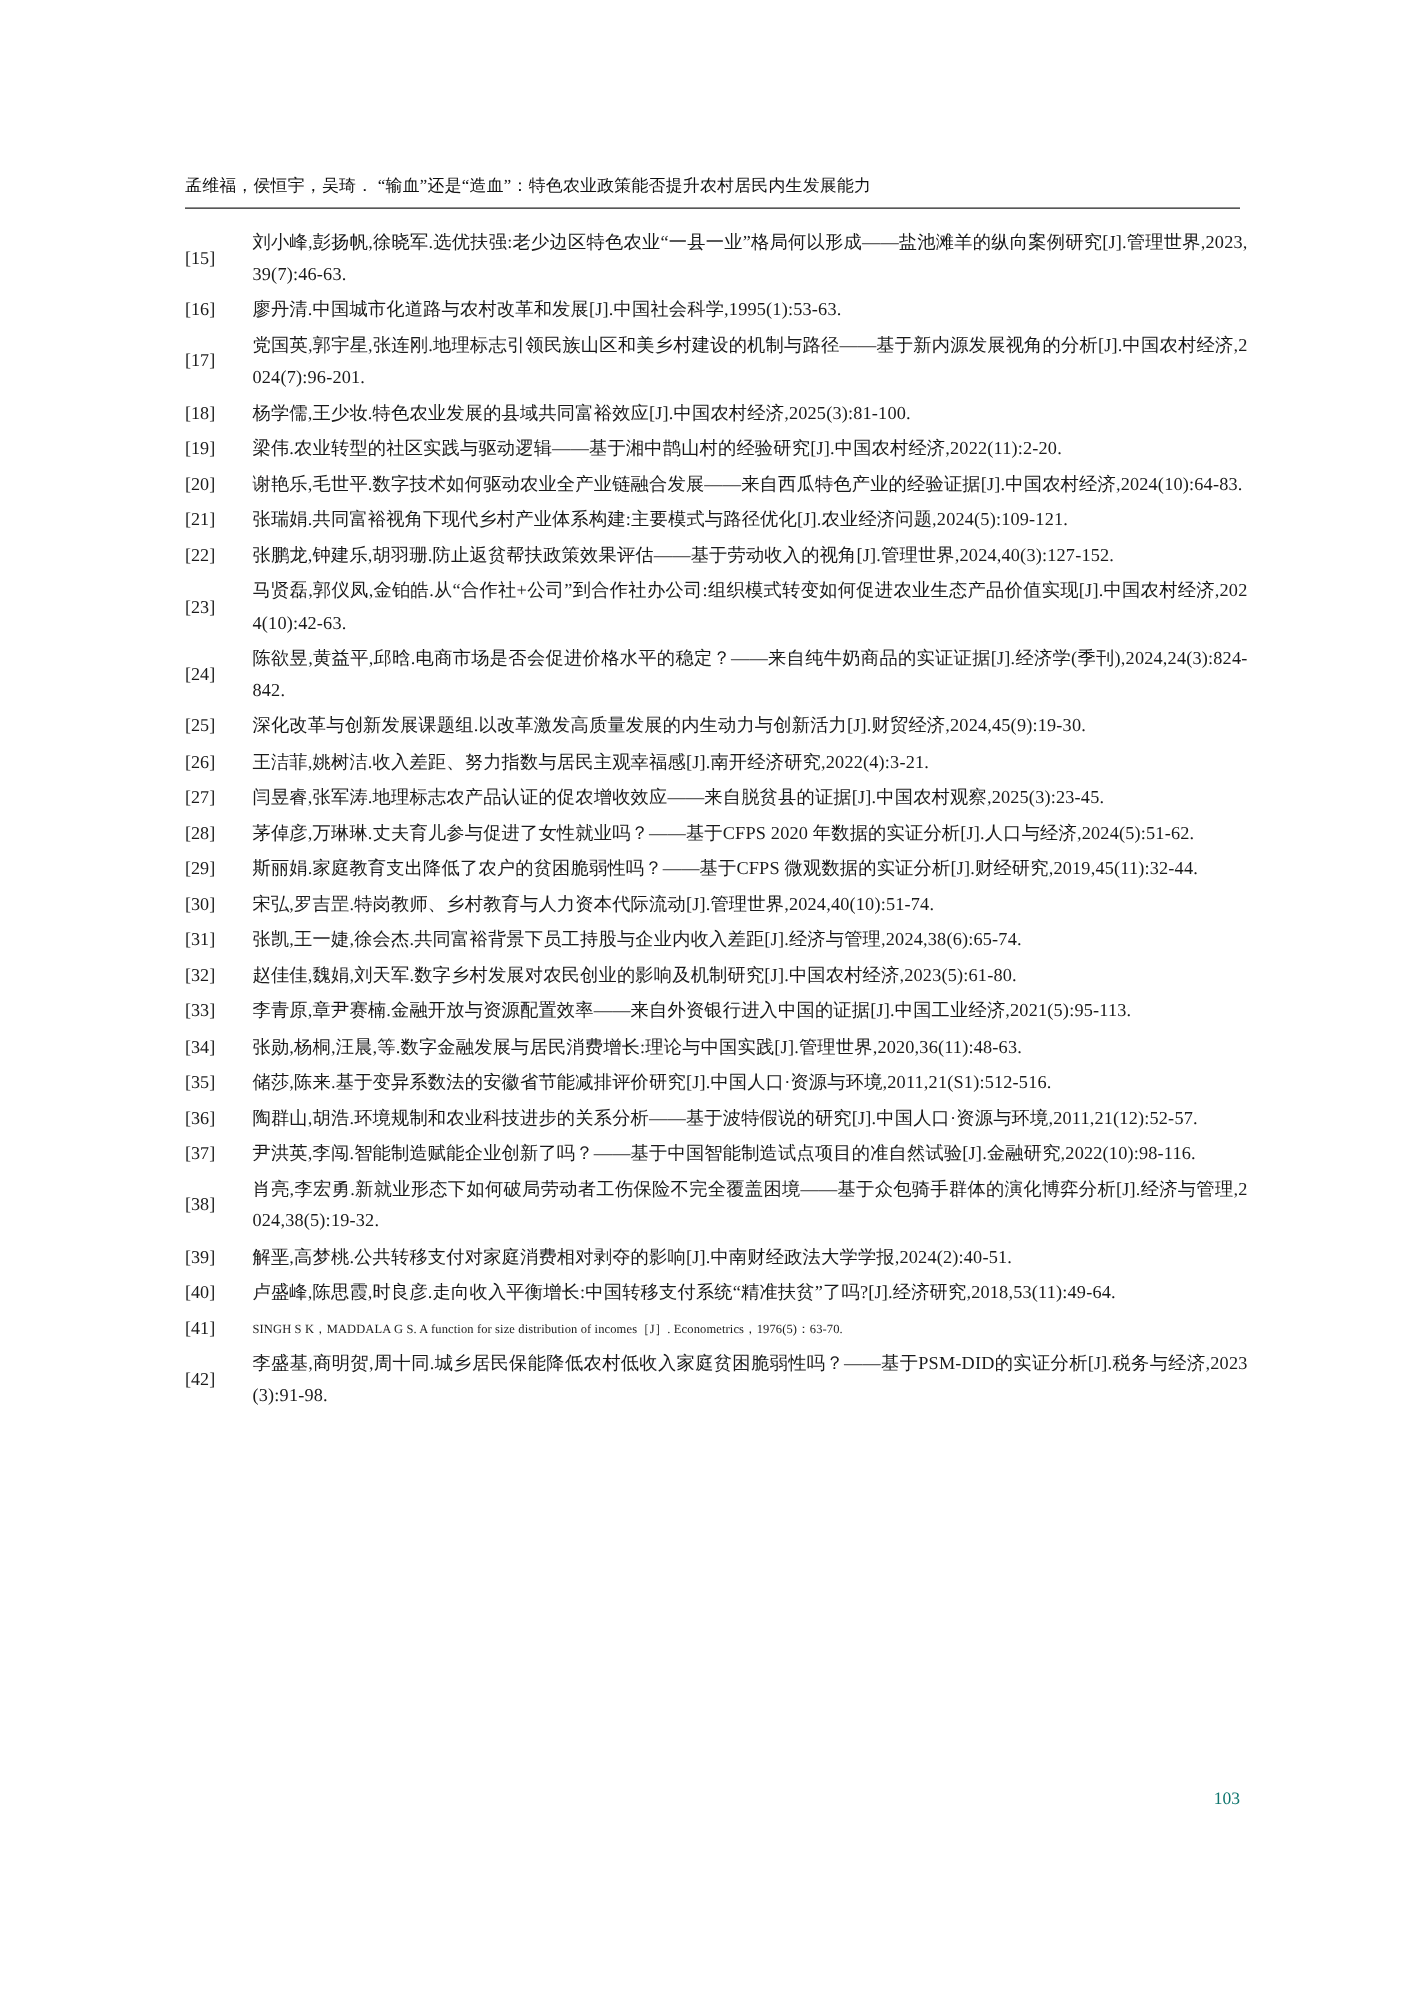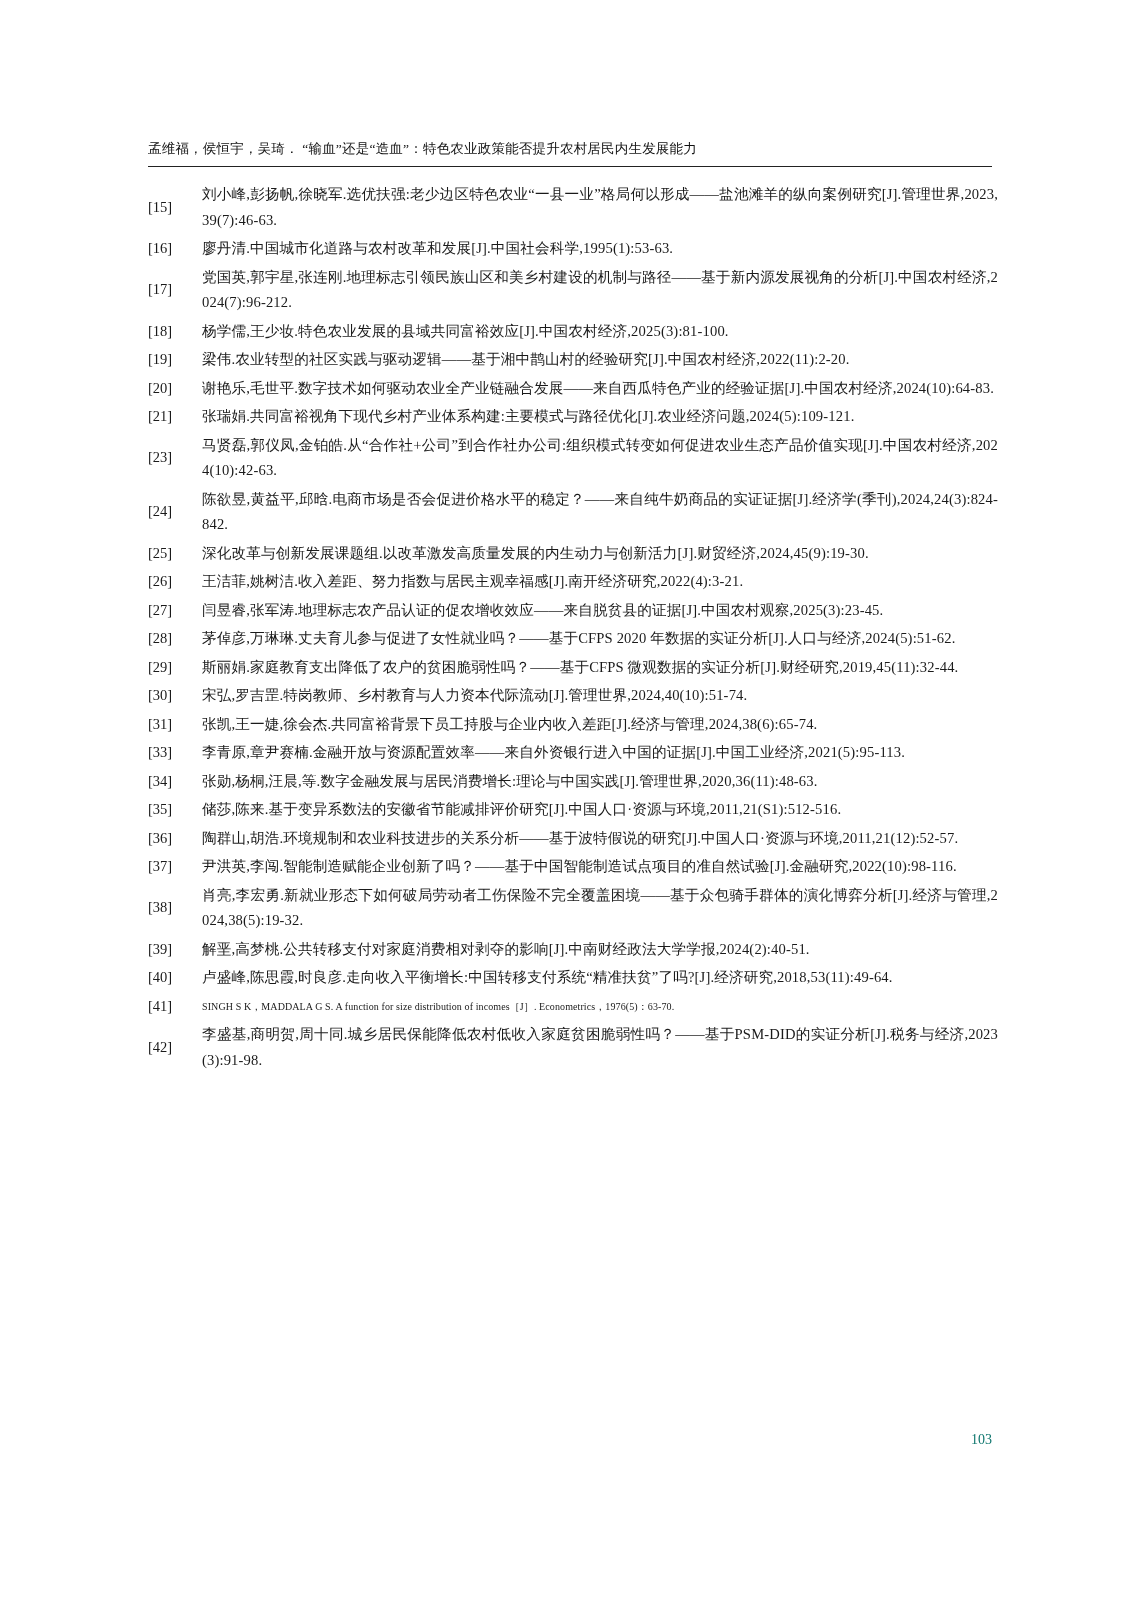--- a/index.html
+++ b/index.html
@@ -94,39 +94,43 @@
       <div class="ref-item">
         <div class="ref-num">[15]</div>
         <div class="ref-text">刘小峰,彭扬帆,徐晓军.选优扶强:老少边区特色农业“一县一业”格局何以形成——盐池滩羊的纵向案例研究[J].管理世界,2023,39(7):46-63.</div>
       </div>
       <div class="ref-item">
         <div class="ref-num">[16]</div>
         <div class="ref-text">廖丹清.中国城市化道路与农村改革和发展[J].中国社会科学,1995(1):53-63.</div>
       </div>
       <div class="ref-item">
         <div class="ref-num">[17]</div>
-        <div class="ref-text">党国英,郭宇星,张连刚.地理标志引领民族山区和美乡村建设的机制与路径——基于新内源发展视角的分析[J].中国农村经济,2024(7):96-212.</div>
+        <div class="ref-text">党国英,郭宇星,张连刚.地理标志引领民族山区和美乡村建设的机制与路径——基于新内源发展视角的分析[J].中国农村经济,2024(7):96-201.</div>
       </div>
       <div class="ref-item">
         <div class="ref-num">[18]</div>
         <div class="ref-text">杨学儒,王少妆.特色农业发展的县域共同富裕效应[J].中国农村经济,2025(3):81-100.</div>
       </div>
       <div class="ref-item">
         <div class="ref-num">[19]</div>
         <div class="ref-text">梁伟.农业转型的社区实践与驱动逻辑——基于湘中鹊山村的经验研究[J].中国农村经济,2022(11):2-20.</div>
       </div>
       <div class="ref-item">
         <div class="ref-num">[20]</div>
         <div class="ref-text">谢艳乐,毛世平.数字技术如何驱动农业全产业链融合发展——来自西瓜特色产业的经验证据[J].中国农村经济,2024(10):64-83.</div>
       </div>
       <div class="ref-item">
         <div class="ref-num">[21]</div>
         <div class="ref-text">张瑞娟.共同富裕视角下现代乡村产业体系构建:主要模式与路径优化[J].农业经济问题,2024(5):109-121.</div>
       </div>
       <div class="ref-item">
+        <div class="ref-num">[22]</div>
+        <div class="ref-text">张鹏龙,钟建乐,胡羽珊.防止返贫帮扶政策效果评估——基于劳动收入的视角[J].管理世界,2024,40(3):127-152.</div>
+      </div>
+      <div class="ref-item">
         <div class="ref-num">[23]</div>
         <div class="ref-text">马贤磊,郭仪凤,金铂皓.从“合作社+公司”到合作社办公司:组织模式转变如何促进农业生态产品价值实现[J].中国农村经济,2024(10):42-63.</div>
       </div>
       <div class="ref-item">
         <div class="ref-num">[24]</div>
         <div class="ref-text">陈欲昱,黄益平,邱晗.电商市场是否会促进价格水平的稳定？——来自纯牛奶商品的实证证据[J].经济学(季刊),2024,24(3):824-842.</div>
       </div>
       <div class="ref-item">
         <div class="ref-num">[25]</div>
         <div class="ref-text">深化改革与创新发展课题组.以改革激发高质量发展的内生动力与创新活力[J].财贸经济,2024,45(9):19-30.</div>
@@ -149,20 +153,24 @@
       </div>
       <div class="ref-item">
         <div class="ref-num">[30]</div>
         <div class="ref-text">宋弘,罗吉罡.特岗教师、乡村教育与人力资本代际流动[J].管理世界,2024,40(10):51-74.</div>
       </div>
       <div class="ref-item">
         <div class="ref-num">[31]</div>
         <div class="ref-text">张凯,王一婕,徐会杰.共同富裕背景下员工持股与企业内收入差距[J].经济与管理,2024,38(6):65-74.</div>
       </div>
       <div class="ref-item">
+        <div class="ref-num">[32]</div>
+        <div class="ref-text">赵佳佳,魏娟,刘天军.数字乡村发展对农民创业的影响及机制研究[J].中国农村经济,2023(5):61-80.</div>
+      </div>
+      <div class="ref-item">
         <div class="ref-num">[33]</div>
         <div class="ref-text">李青原,章尹赛楠.金融开放与资源配置效率——来自外资银行进入中国的证据[J].中国工业经济,2021(5):95-113.</div>
       </div>
       <div class="ref-item">
         <div class="ref-num">[34]</div>
         <div class="ref-text">张勋,杨桐,汪晨,等.数字金融发展与居民消费增长:理论与中国实践[J].管理世界,2020,36(11):48-63.</div>
       </div>
       <div class="ref-item">
         <div class="ref-num">[35]</div>
         <div class="ref-text">储莎,陈来.基于变异系数法的安徽省节能减排评价研究[J].中国人口·资源与环境,2011,21(S1):512-516.</div>

